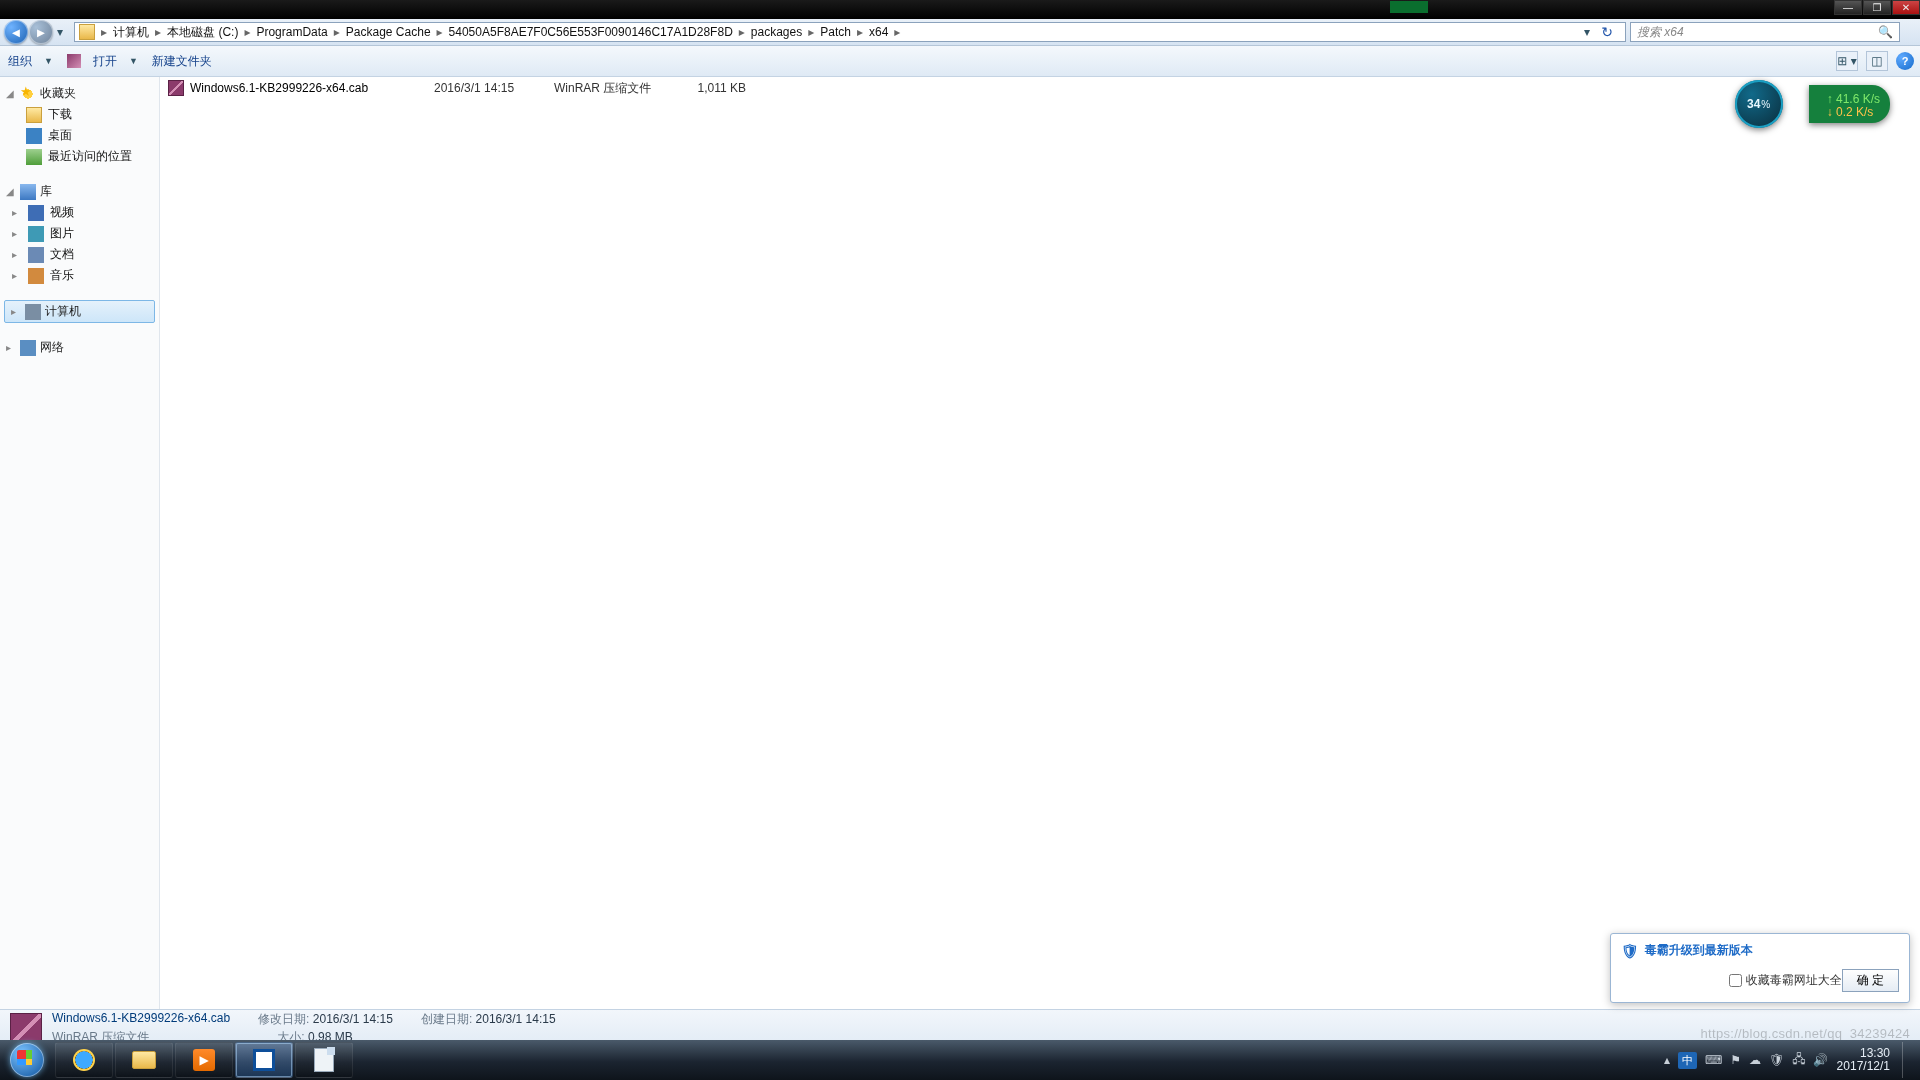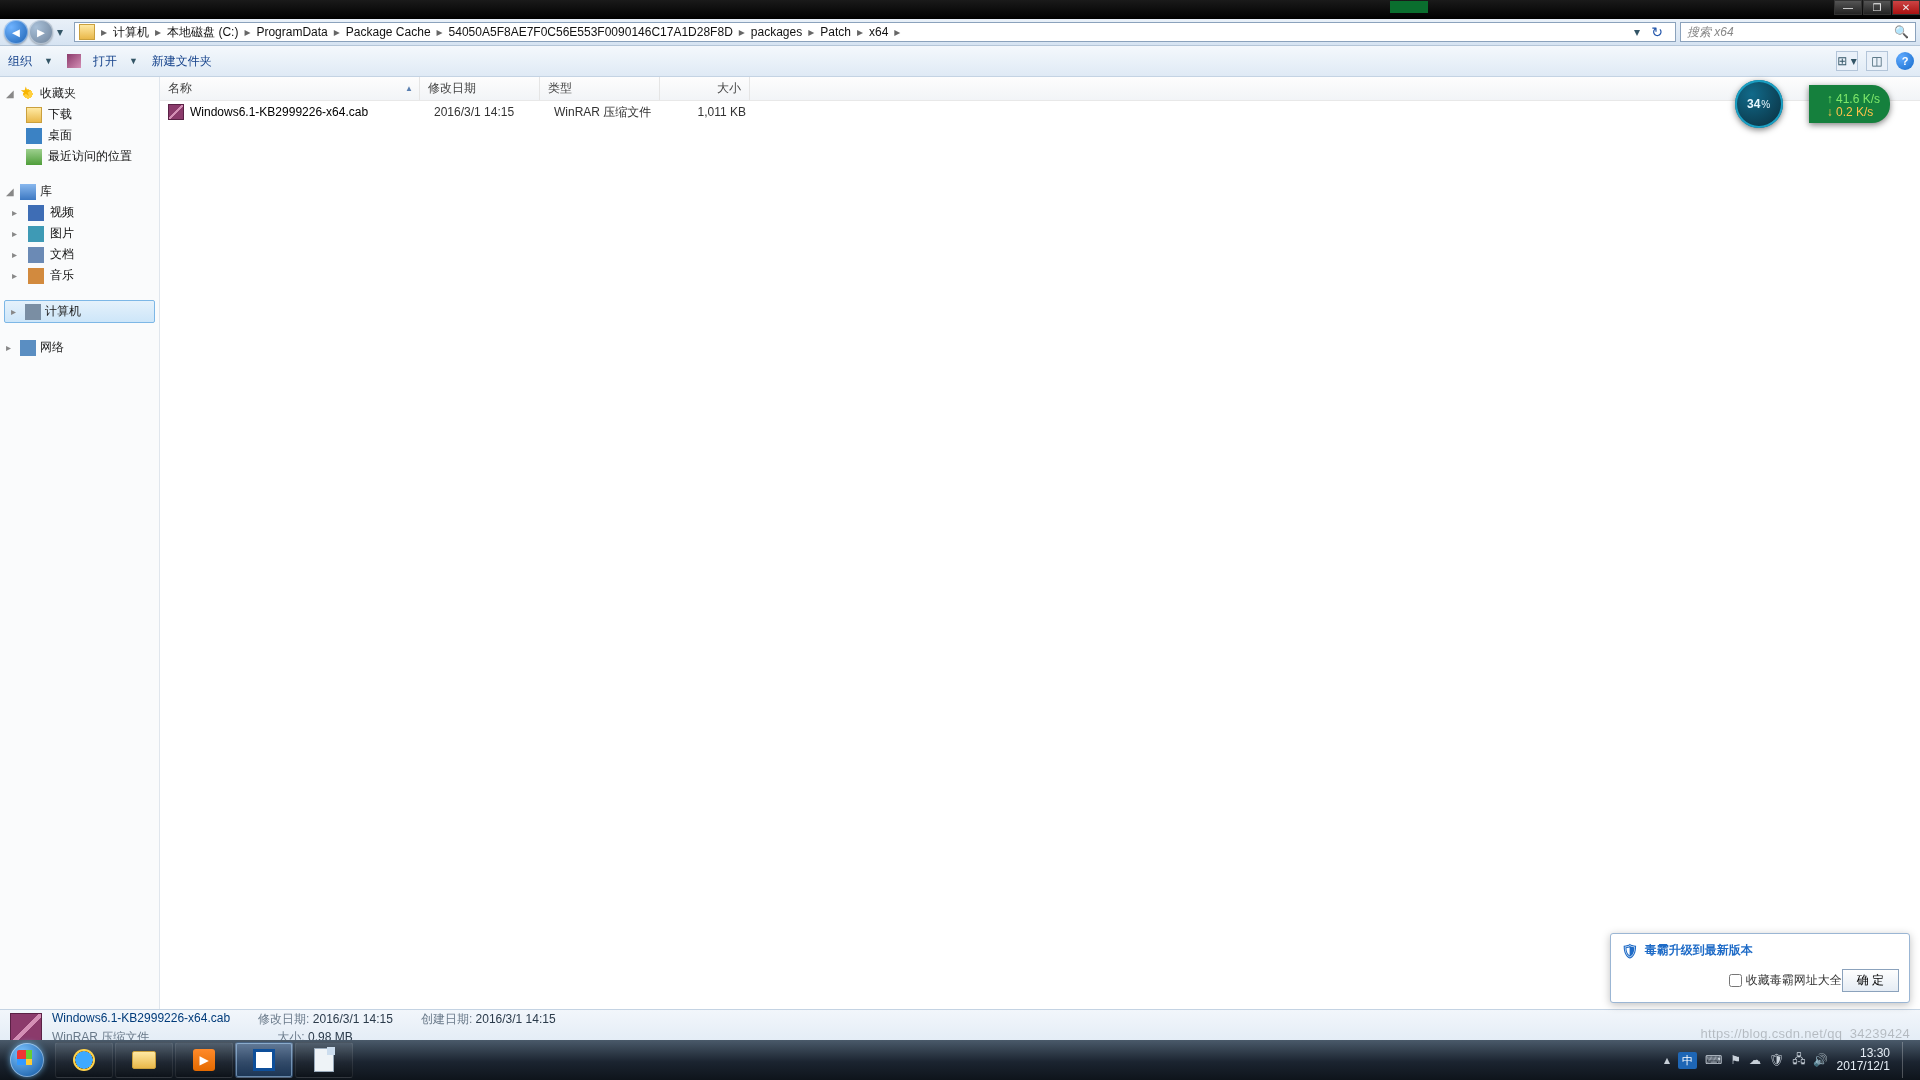--- a/index.html
+++ b/index.html
@@ -19,21 +19,21 @@
 .navbtn { width:24px; height:24px; border-radius:50%; background:radial-gradient(circle at 30% 30%,#6fb3ff,#1a5fb0); margin-right:1px; display:flex; align-items:center; justify-content:center; color:#fff; font-size:13px; box-shadow:inset 0 0 0 1px rgba(255,255,255,.4),0 1px 2px rgba(0,0,0,.3);}
 .navbtn.fwd { background:radial-gradient(circle at 30% 30%,#a8c0d8,#6e8198); }
 .navdrop { width:12px; display:flex; align-items:center; justify-content:center; color:#356; }
 .addr-box { flex:1; margin:3px 4px; background:#fff; border:1px solid #8ba2bc; display:flex; align-items:center; padding:0 4px; }
 .addr-box .foldericon { width:16px; height:16px; background:linear-gradient(#ffe9a3,#e9b84a); border:1px solid #caa03d; margin-right:4px; }
 .crumb { padding:0 4px; color:#111; white-space:nowrap; }
 .crumb-sep { color:#666; padding:0 2px; }
 .addr-right { display:flex; align-items:center; gap:2px; padding-right:4px;}
 .addr-dd { width:16px; text-align:center; color:#356; }
 .addr-ref { width:20px; height:20px; display:flex; align-items:center; justify-content:center; color:#2255aa; font-size:14px; }
-.search-box { width:236px; margin:3px 4px 3px 0; background:#fff; border:1px solid #8ba2bc; display:flex; align-items:center; padding:0 6px; color:#888; font-style:italic; position:relative;}
+.search-box { width:270px; margin:3px 20px 3px 0; background:#fff; border:1px solid #8ba2bc; display:flex; align-items:center; padding:0 6px; color:#888; font-style:italic; position:relative;}
 .search-box .sicon { position:absolute; right:6px; color:#5a7fb0; font-style:normal; }
 
 
 .toolbar { height:31px; background:linear-gradient(#f4f8fc,#dfeaf5); border-bottom:1px solid #c4d3e3; display:flex; align-items:center; padding:0 8px; gap:14px; position:relative;}
 .tb-item { display:flex; align-items:center; gap:12px; color:#15428b; cursor:default; }
 .tb-item .dd { font-size:9px; color:#356; }
 .tb-right { position:absolute; right:6px; display:flex; align-items:center; gap:8px; }
 .tb-right .vicon { width:22px; height:20px; border:1px solid #b3c5d9; background:#eaf1f9; display:flex; align-items:center; justify-content:center; color:#356; }
 .tb-right .help { width:18px; height:18px; border-radius:50%; background:radial-gradient(circle at 30% 30%,#5faaff,#156acb); color:#fff; text-align:center; line-height:18px; font-size:11px; font-weight:bold;}
 
@@ -251,26 +251,20 @@
       <div class="grp">
         <div class="grp-h">
             <span class="tw">▸</span>
             <span class="ic ic-net"></span>
             <span>网络</span>
           </div>
       </div>
     </div>
 
     <div class="content">
-      <div class="cols">
-        <div class="c-name sort">名称</div>
-        <div class="c-date">修改日期</div>
-        <div class="c-type">类型</div>
-        <div class="c-size">大小</div>
-      </div>
       <div class="row">
         <span class="ic-file"></span>
         <span class="fname">Windows6.1-KB2999226-x64.cab</span>
         <span class="fdate">2016/3/1 14:15</span>
         <span class="ftype">WinRAR 压缩文件</span>
         <span class="fsize">1,011 KB</span>
       </div>
     </div>
   </div>
 

